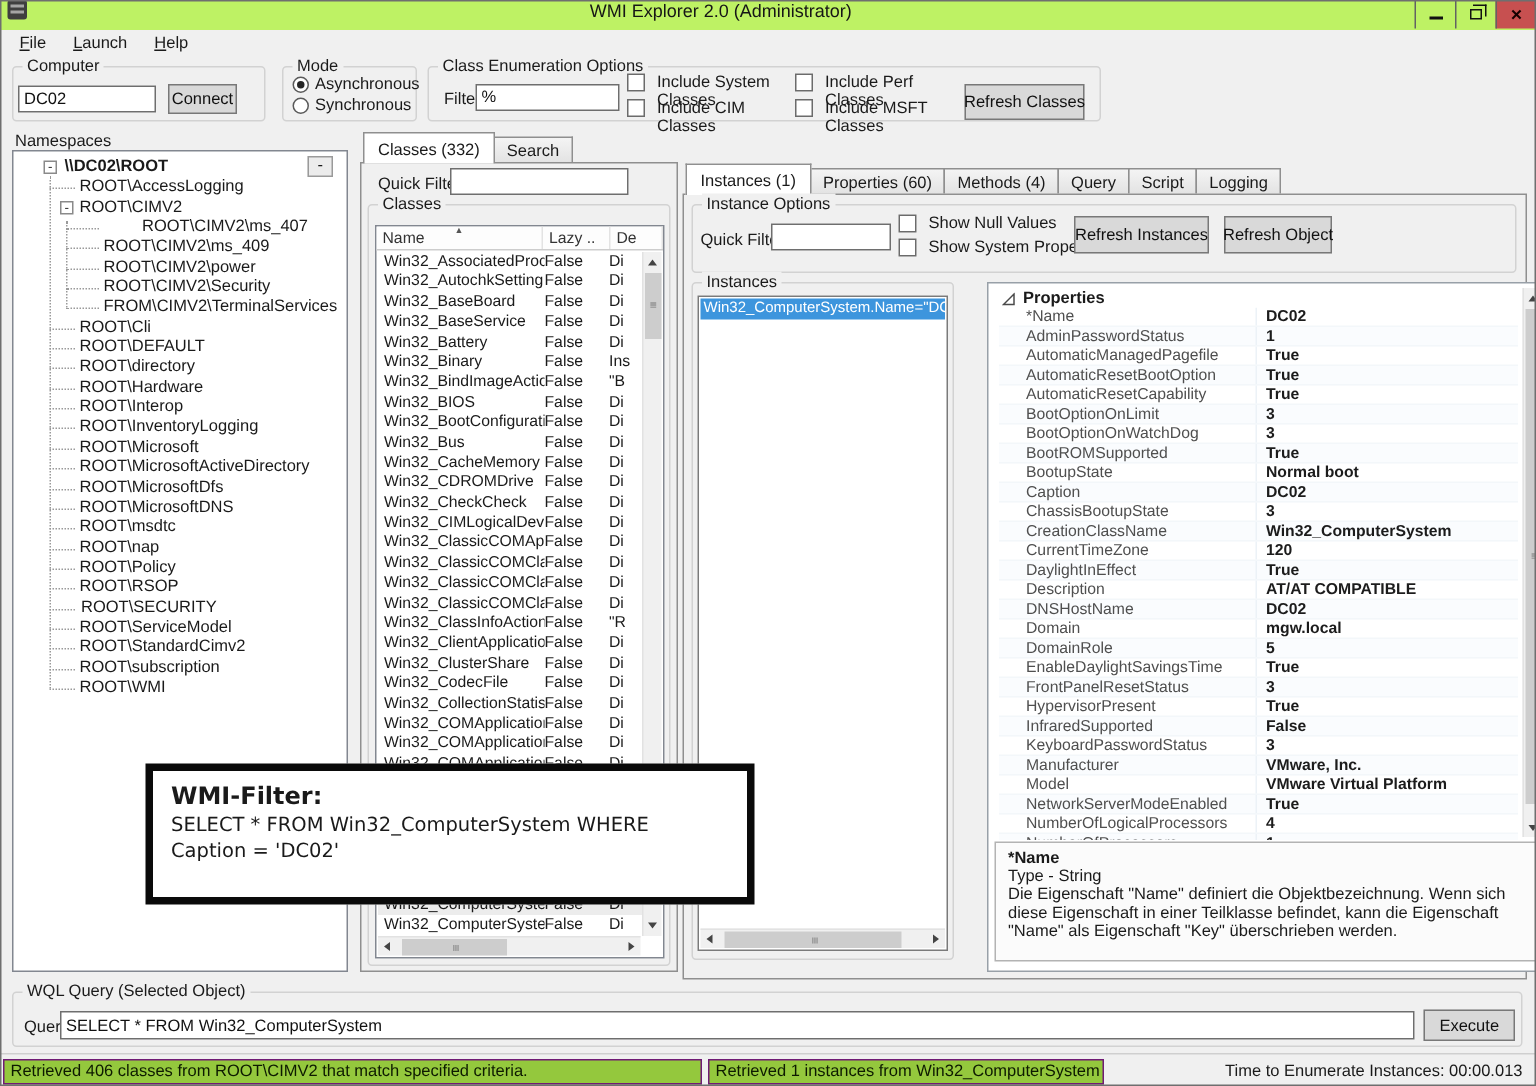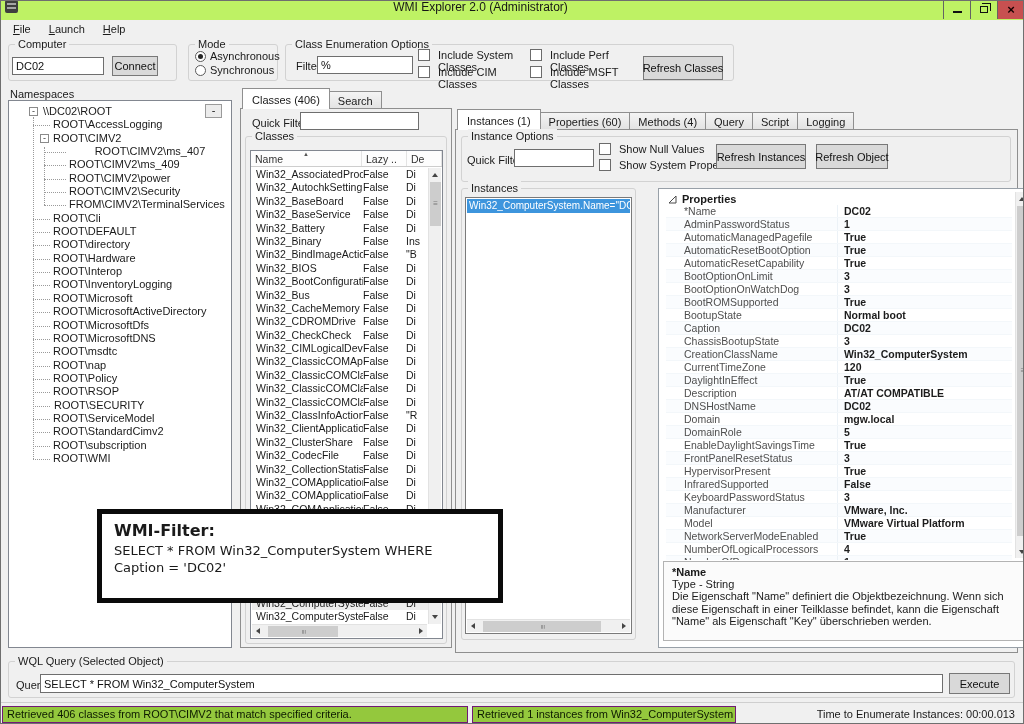--- a/index.html
+++ b/index.html
@@ -177,21 +177,21 @@
       <div>Include MSFT Classes</div>
     </div>
   </div>
 <div class="btn" style="left:643px;top:56px;width:80px;height:24px">Refresh Classes</div>
 
 <div class="lbl" style="left:10px;top:88px">Namespaces</div>
 <div id="tree" class="abs">
   <div class="guide" style="left:24px;top:16px;height:342px"></div>
   <div class="guide" style="left:35px;top:46px;height:58px"></div>
   <div id="tree-rows">
-      <div class="tree-row" style="padding-left: 34px;"><div class="expander" style="left: 20px;">-</div><div class="tree-label" style="display: inline;">\\DC02\ROOT</div></div>
+      <div class="tree-row" style="padding-left: 34px;"><div class="expander" style="left: 20px;">-</div><div class="tree-label" style="display: inline; font-weight: bold;">\\DC02\ROOT</div></div>
       <div class="tree-row" style="padding-left: 44px;"><div class="stub" style="left: 24px; width: 17px;"></div><div class="tree-label" style="display: inline;">ROOT\AccessLogging</div></div>
       <div class="tree-row" style="padding-left: 44px;"><div class="expander" style="left: 31px;">-</div><div class="tree-label" style="display: inline;">ROOT\CIMV2</div></div>
       <div class="tree-row" style="padding-left: 60px; text-align: center;"><div class="stub" style="left: 35px; width: 22px;"></div><div class="tree-label" style="display: inline;">ROOT\CIMV2\ms_407</div></div>
       <div class="tree-row" style="padding-left: 60px;"><div class="stub" style="left: 35px; width: 22px;"></div><div class="tree-label" style="display: inline;">ROOT\CIMV2\ms_409</div></div>
       <div class="tree-row" style="padding-left: 60px;"><div class="stub" style="left: 35px; width: 22px;"></div><div class="tree-label" style="display: inline;">ROOT\CIMV2\power</div></div>
       <div class="tree-row" style="padding-left: 60px;"><div class="stub" style="left: 35px; width: 22px;"></div><div class="tree-label" style="display: inline;">ROOT\CIMV2\Security</div></div>
       <div class="tree-row" style="padding-left: 60px;"><div class="stub" style="left: 35px; width: 22px;"></div><div class="tree-label" style="display: inline;">FROM\CIMV2\TerminalServices</div></div>
       <div class="tree-row" style="padding-left: 44px;"><div class="stub" style="left: 24px; width: 17px;"></div><div class="tree-label" style="display: inline;">ROOT\Cli</div></div>
       <div class="tree-row" style="padding-left: 44px;"><div class="stub" style="left: 24px; width: 17px;"></div><div class="tree-label" style="display: inline;">ROOT\DEFAULT</div></div>
       <div class="tree-row" style="padding-left: 44px;"><div class="stub" style="left: 24px; width: 17px;"></div><div class="tree-label" style="display: inline;">ROOT\directory</div></div>
@@ -209,21 +209,21 @@
       <div class="tree-row" style="padding-left: 45px;"><div class="stub" style="left: 24px; width: 17px;"></div><div class="tree-label" style="display: inline;">ROOT\SECURITY</div></div>
       <div class="tree-row" style="padding-left: 44px;"><div class="stub" style="left: 24px; width: 17px;"></div><div class="tree-label" style="display: inline;">ROOT\ServiceModel</div></div>
       <div class="tree-row" style="padding-left: 44px;"><div class="stub" style="left: 24px; width: 17px;"></div><div class="tree-label" style="display: inline;">ROOT\StandardCimv2</div></div>
       <div class="tree-row" style="padding-left: 44px;"><div class="stub" style="left: 24px; width: 17px;"></div><div class="tree-label" style="display: inline;">ROOT\subscription</div></div>
       <div class="tree-row" style="padding-left: 44px;"><div class="stub" style="left: 24px; width: 17px;"></div><div class="tree-label" style="display: inline;">ROOT\WMI</div></div>
     </div>
 </div>
 <div id="collapse-btn" class="abs">-</div>
 
 <div id="mid-tabs" class="tabrow" style="left:242px;top:89px;height:20px">
-    <div class="tab selected">Classes (406)</div>
+    <div class="tab selected">Classes (332)</div>
     <div class="tab">Search</div>
   </div>
 <div id="mid-panel" class="abs"></div>
 <div class="lbl" style="left:252px;top:117px;z-index:2">Quick Filter:</div>
 <input class="input" style="left: 300px; top: 112px; width: 119px; height: 18px; z-index: 2;" value="">
 <div class="gb" style="left:245px;top:136px;width:202px;height:508px;z-index:2">
   <div class="gbl" style="background:#f0f0f0">Classes</div>
 </div>
 
 <div id="lv" class="abs">

